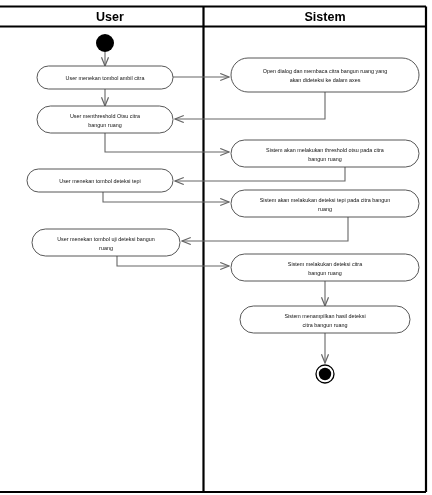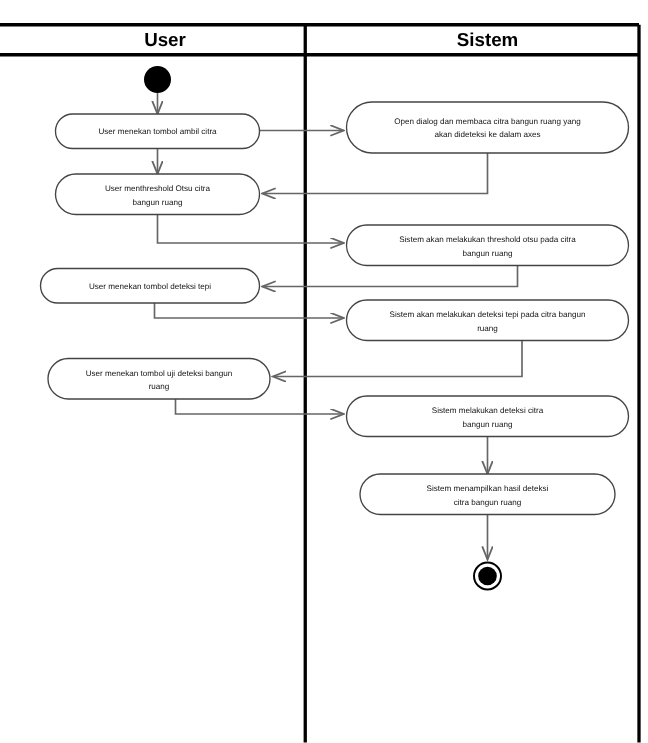--- a/index.html
+++ b/index.html
@@ -11,21 +11,20 @@
   body {
     width: 432px;
     height: 495px;
     overflow: hidden;
     font-family: "Liberation Sans", sans-serif;
   }
   #diagram-root {
     position: relative;
     width: 432px;
     height: 387px;
-    margin-top: 10px;
   }
   svg.diagram {
     display: block;
     width: 432px;
     height: 495px;
   }
   .frame-line {
     stroke: #000000;
     stroke-width: 2.2;
     fill: none;

